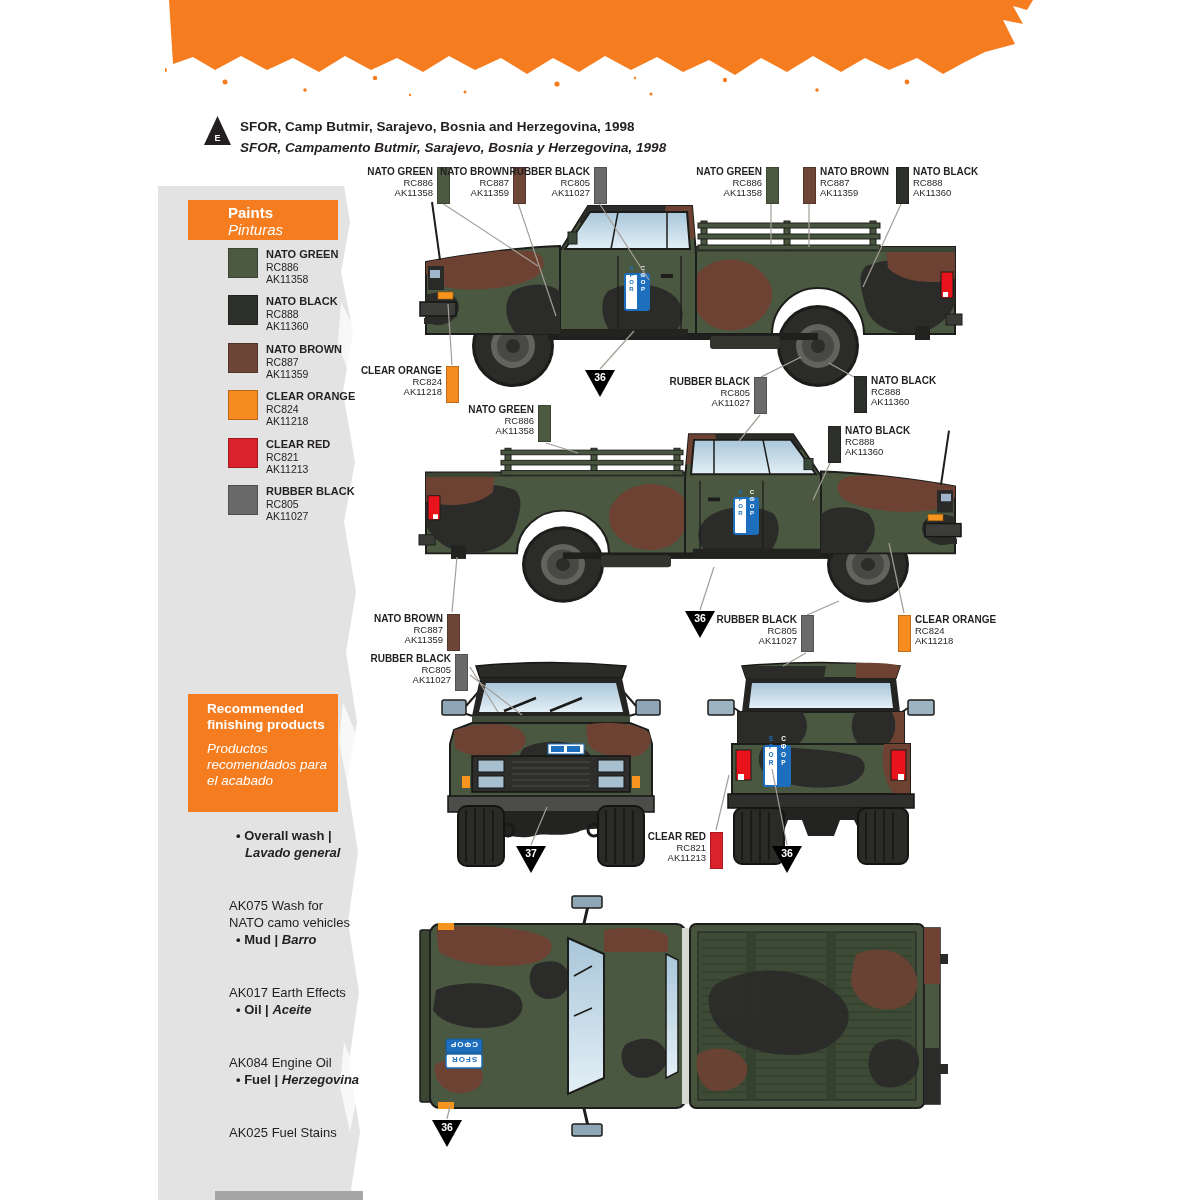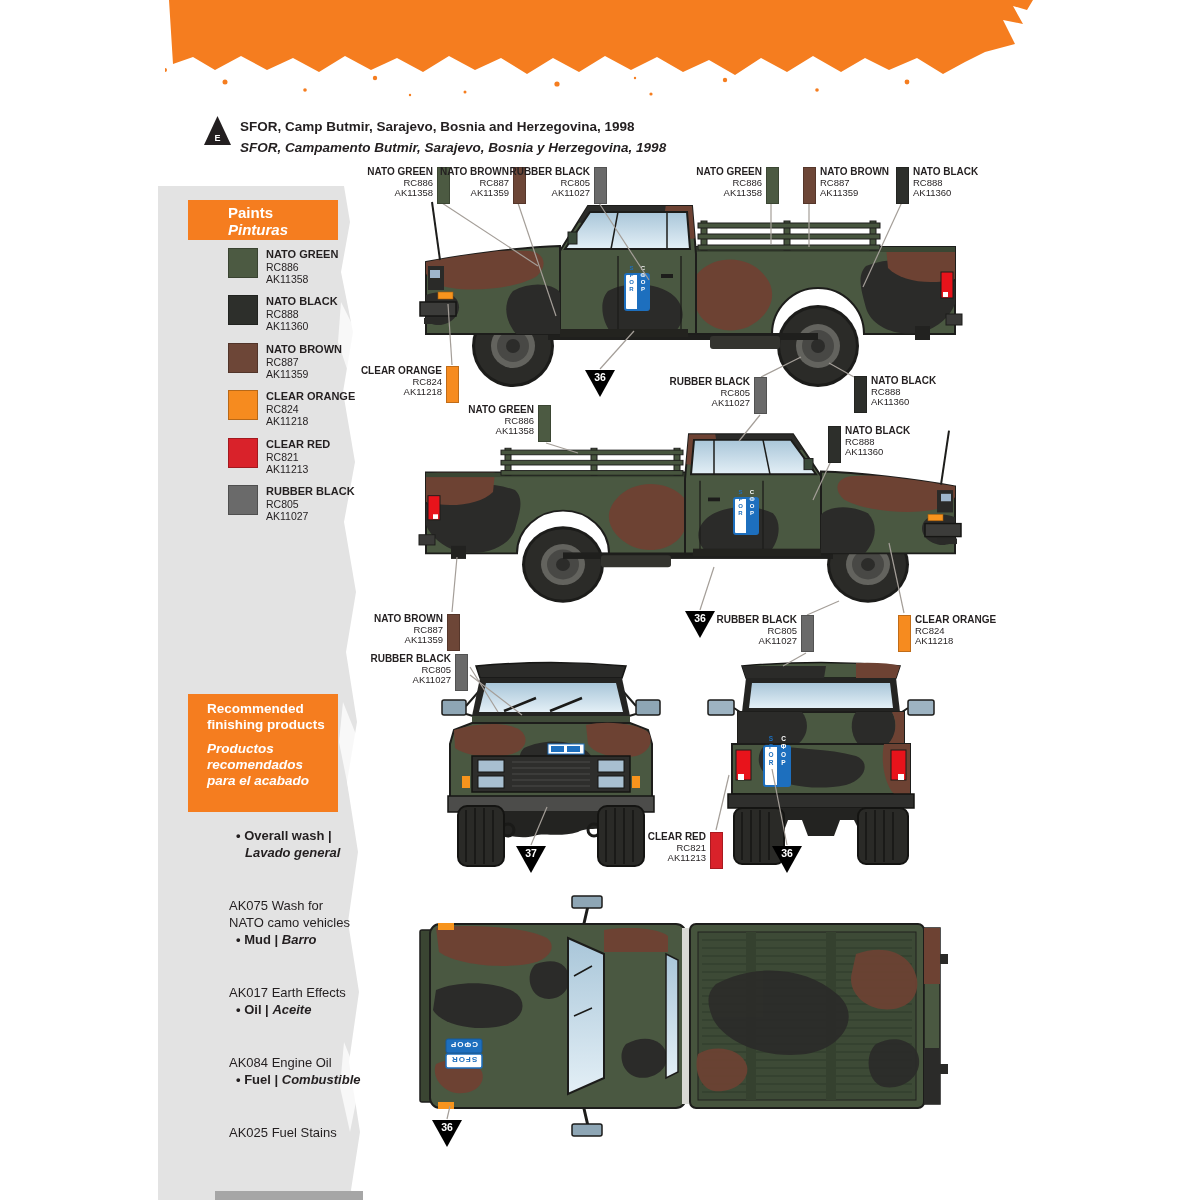--- a/index.html
+++ b/index.html
@@ -20,21 +20,21 @@
   .page-title .t1{font-size:13.5px;font-weight:700;}
   .page-title .t2{font-size:13.5px;font-weight:700;font-style:italic;}
   
   .panel-head{
     position:absolute;left:188px;width:150px;background:#f57d1f;color:#fff;
     box-sizing:border-box;
   }
   .panel-head.paints{top:191px;height:40px;padding:4px 0 0 40px;font-size:15px;line-height:17px;margin-top:9px;}
   .panel-head.finish{top:694px;height:118px;padding:7px 8px 0 19px;font-size:13.5px;line-height:16px;}
   .panel-head .hl1{font-weight:700;}
-  .panel-head .hl2{font-weight:700;font-style:italic;}
+  .panel-head .hl2{font-weight:400;font-style:italic;}
   .panel-head.finish .hl2{margin-top:8px;}
   .pitem{position:absolute;left:228px;display:flex;gap:8px;}
   .pitem .psw{width:30px;height:30px;outline:1px solid rgba(0,0,0,.25);outline-offset:-1px;flex:0 0 auto;}
   .pitem .nm{font-size:11px;font-weight:700;line-height:12.5px;white-space:nowrap;}
   .pitem .cd{font-size:10.5px;line-height:12.5px;}
   .prod-list{position:absolute;left:220px;top:827px;width:141px;font-size:13px;line-height:17px;}
   .prod-head{font-weight:700;text-indent:-9px;margin-left:25px;}
   .prod-head::before{content:"• ";}
   .prod-head .pes{font-style:italic;}
   .prod-body{margin-left:9px;margin-top:36px;}
@@ -162,21 +162,21 @@
   </div>
   <div>
     <div class="prod-head"><span>Mud |</span> <span class="pes">Barro</span></div>
     <div class="prod-body">AK017 Earth Effects</div>
   </div>
   <div>
     <div class="prod-head"><span>Oil |</span> <span class="pes">Aceite</span></div>
     <div class="prod-body">AK084 Engine Oil</div>
   </div>
   <div>
-    <div class="prod-head"><span>Fuel |</span> <span class="pes">Combustible</span></div>
+    <div class="prod-head"><span>Fuel |</span> <span class="pes">Herzegovina</span></div>
     <div class="prod-body">AK025 Fuel Stains</div>
   </div>
 </div>
 
 <svg class="truck" style="left:418px;top:196px" width="547" height="426" viewBox="0 0 547 426" xmlns="http://www.w3.org/2000/svg" xmlns:xlink="http://www.w3.org/1999/xlink">
   <defs>
     <linearGradient id="winG" x1="0" y1="0" x2="0" y2="1">
       <stop offset="0" stop-color="#a9c6d9"></stop>
         <stop offset="1" stop-color="#e3eff6"></stop>
     </linearGradient>

